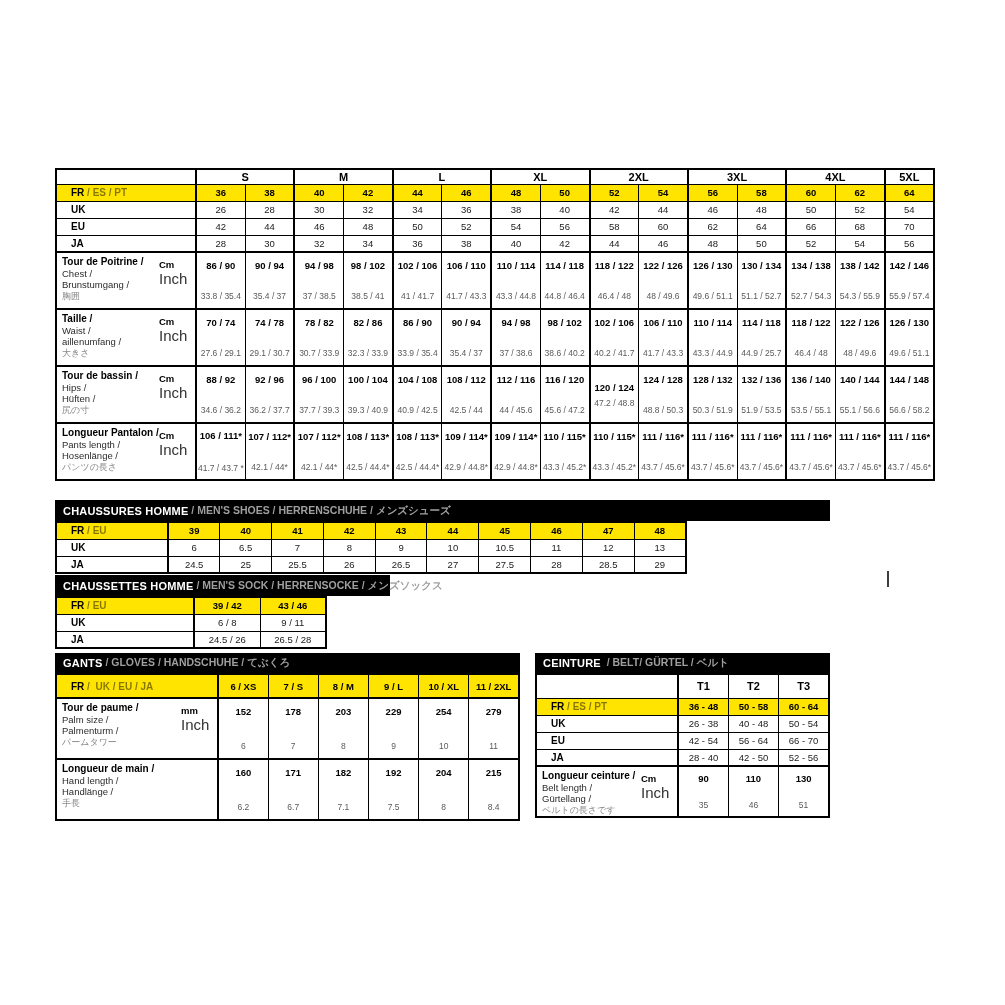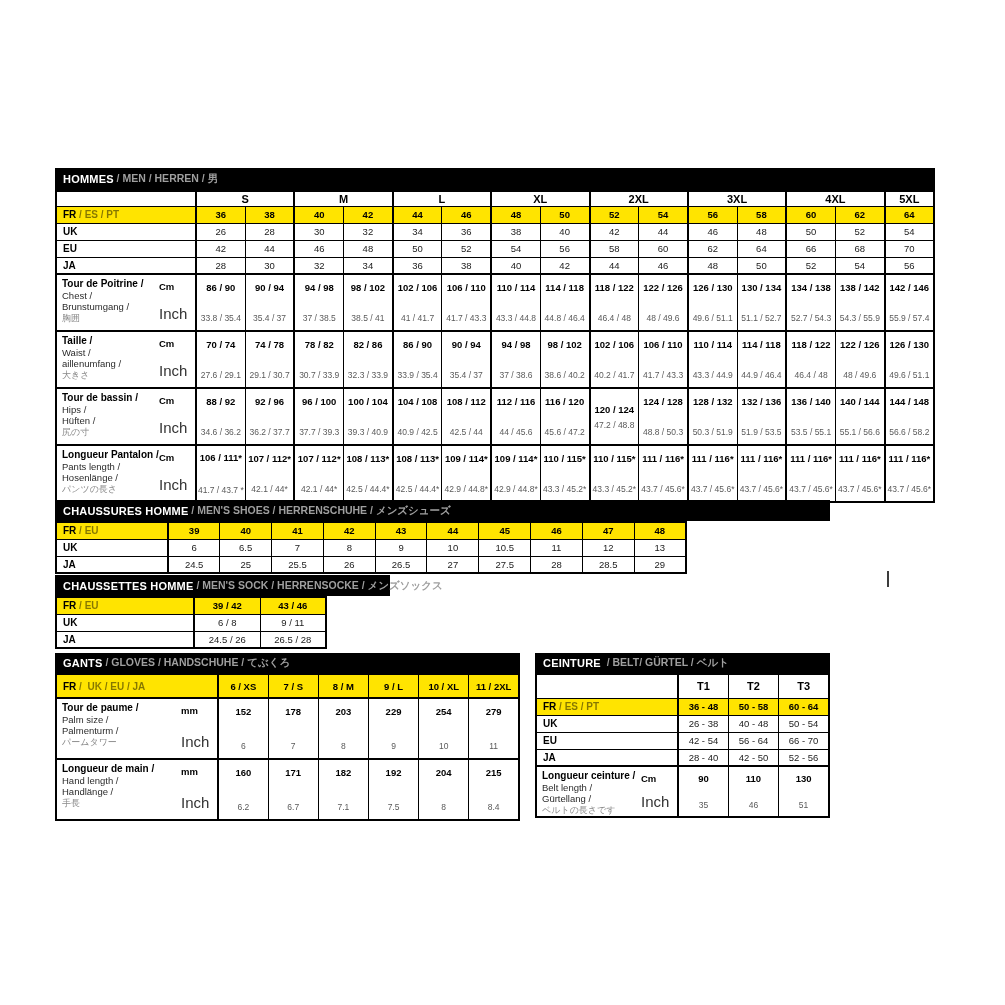--- a/index.html
+++ b/index.html
@@ -6,51 +6,48 @@
   html,body{background:#fff}
   .page{position:relative;width:1005px;height:1005px;background:#fff;overflow:hidden;
         font-family:"Liberation Sans","DejaVu Sans",sans-serif;color:#000}
   .section{position:absolute}
   .bar{background:#000;display:flex;align-items:center;padding-left:8px;white-space:pre}
   .bp{color:#fff;font-weight:bold;font-size:11px;letter-spacing:.2px}
   .br{color:#9f9f9f;font-size:10.5px;font-weight:bold}
   table{border-collapse:collapse;table-layout:fixed;background:#fff;border:2px solid #000}
   td{border:1px solid #000;font-size:9.5px;text-align:center;vertical-align:middle;padding:0;color:#1a1a1a;overflow:hidden}
   td.gs{border-left:2px solid #000}
-  td.lbl{text-align:left;padding-left:6px;white-space:pre;border-right:2px solid #000;color:#000}
+  td.lbl{text-align:left;padding-left:14px;white-space:pre;border-right:2px solid #000;color:#000}
   .lp{font-weight:bold;font-size:10px}
   .lr{color:rgba(0,0,0,0.48);font-weight:bold;font-size:10px}
   td.yellow{background:#ffe400}
   td.vbold{font-weight:bold;color:#000}
   td.size{font-weight:bold;font-size:11px;color:#000}
   tr.measure td{border-top:2px solid #000}
   td.mlabel{border-right:2px solid #000;text-align:left;vertical-align:top}
   .mwrap{display:flex;width:100%}
   .mnames{flex:1;text-align:left;padding:3px 0 2px 5px;line-height:1.2}
   .ml0{font-weight:bold;font-size:10px;color:#000}
   .ml1,.ml2{font-size:9.5px;color:#2b2b2b}
   .ml3{font-size:9px;color:#8a8a8a}
-  .munits{width:36px;display:flex;flex-direction:column;justify-content:space-between;
+  .munits{width:36px;display:flex;flex-direction:column;
           padding:6px 4px 6px 0;align-items:flex-start}
   .u-top{font-weight:bold;font-size:9.5px;color:#000}
   .u-bot{font-size:15px;color:#333}
   .cellv{display:flex;flex-direction:column;justify-content:space-between;padding:6px 0;width:100%}
   .cv{font-weight:bold;font-size:9.5px;color:#000}
   .iv{font-size:8.5px;color:#5a5a5a}
   .stray{position:absolute;background:#3c3c3c}
 </style>
 </head>
 <body>
 
 <div class="page">
 
   <div class="section" style="left:55px;top:168px">
-    <div class="bar" style="width:880px;height:22px">
-      <span class="bp">HOMMES</span><span class="br"> / MEN / HERREN / 男</span>
-    </div>
     <table style="width:880px">
       <colgroup>
           <col style="width:100px">
           <col style="width:40px">
         </colgroup>
       <tbody>
           <tr style="height: 15px;">
             <td colspan="2" class="lbl"></td>
             <td class="size gs" colspan="2">S</td>
             <td class="size gs" colspan="2">M</td>
@@ -316,21 +313,21 @@
             </td>
             <td class="gs">
               <div class="cellv" style="height: 53px;">
                 <div class="cv">110 / 114</div>
                 <div class="iv">43.3 / 44.9</div>
               </div>
             </td>
             <td>
               <div class="cellv" style="height: 53px;">
                 <div class="cv">114 / 118</div>
-                <div class="iv">44.9 / 46.4</div>
+                <div class="iv">44.9 / 25.7</div>
               </div>
             </td>
             <td class="gs">
               <div class="cellv" style="height: 53px;">
                 <div class="cv">118 / 122</div>
                 <div class="iv">46.4 / 48</div>
               </div>
             </td>
             <td>
               <div class="cellv" style="height: 53px;">
@@ -707,21 +704,21 @@
             </td>
             <td>
               <div class="cellv" style="height: 57px;">
                 <div class="cv">279</div>
                 <div class="iv">11</div>
               </div>
             </td>
           </tr>
           <tr class="measure" style="height: 61px;">
             <td class="mlabel" colspan="2">
-              <div class="mwrap" style="height: 57px;">
+              <div class="mwrap" style="height: 57px; flex-direction: column;">
                 <div class="mnames">
                   <div class="ml0">Longueur de main /</div>
                   <div class="ml1">Hand length /</div>
                   <div class="ml2">Handlänge /</div>
                   <div class="ml3">手長</div>
                 </div>
                 <div class="munits">
                   <div class="u-top">mm</div>
                   <div class="u-bot">Inch</div>
                 </div>

